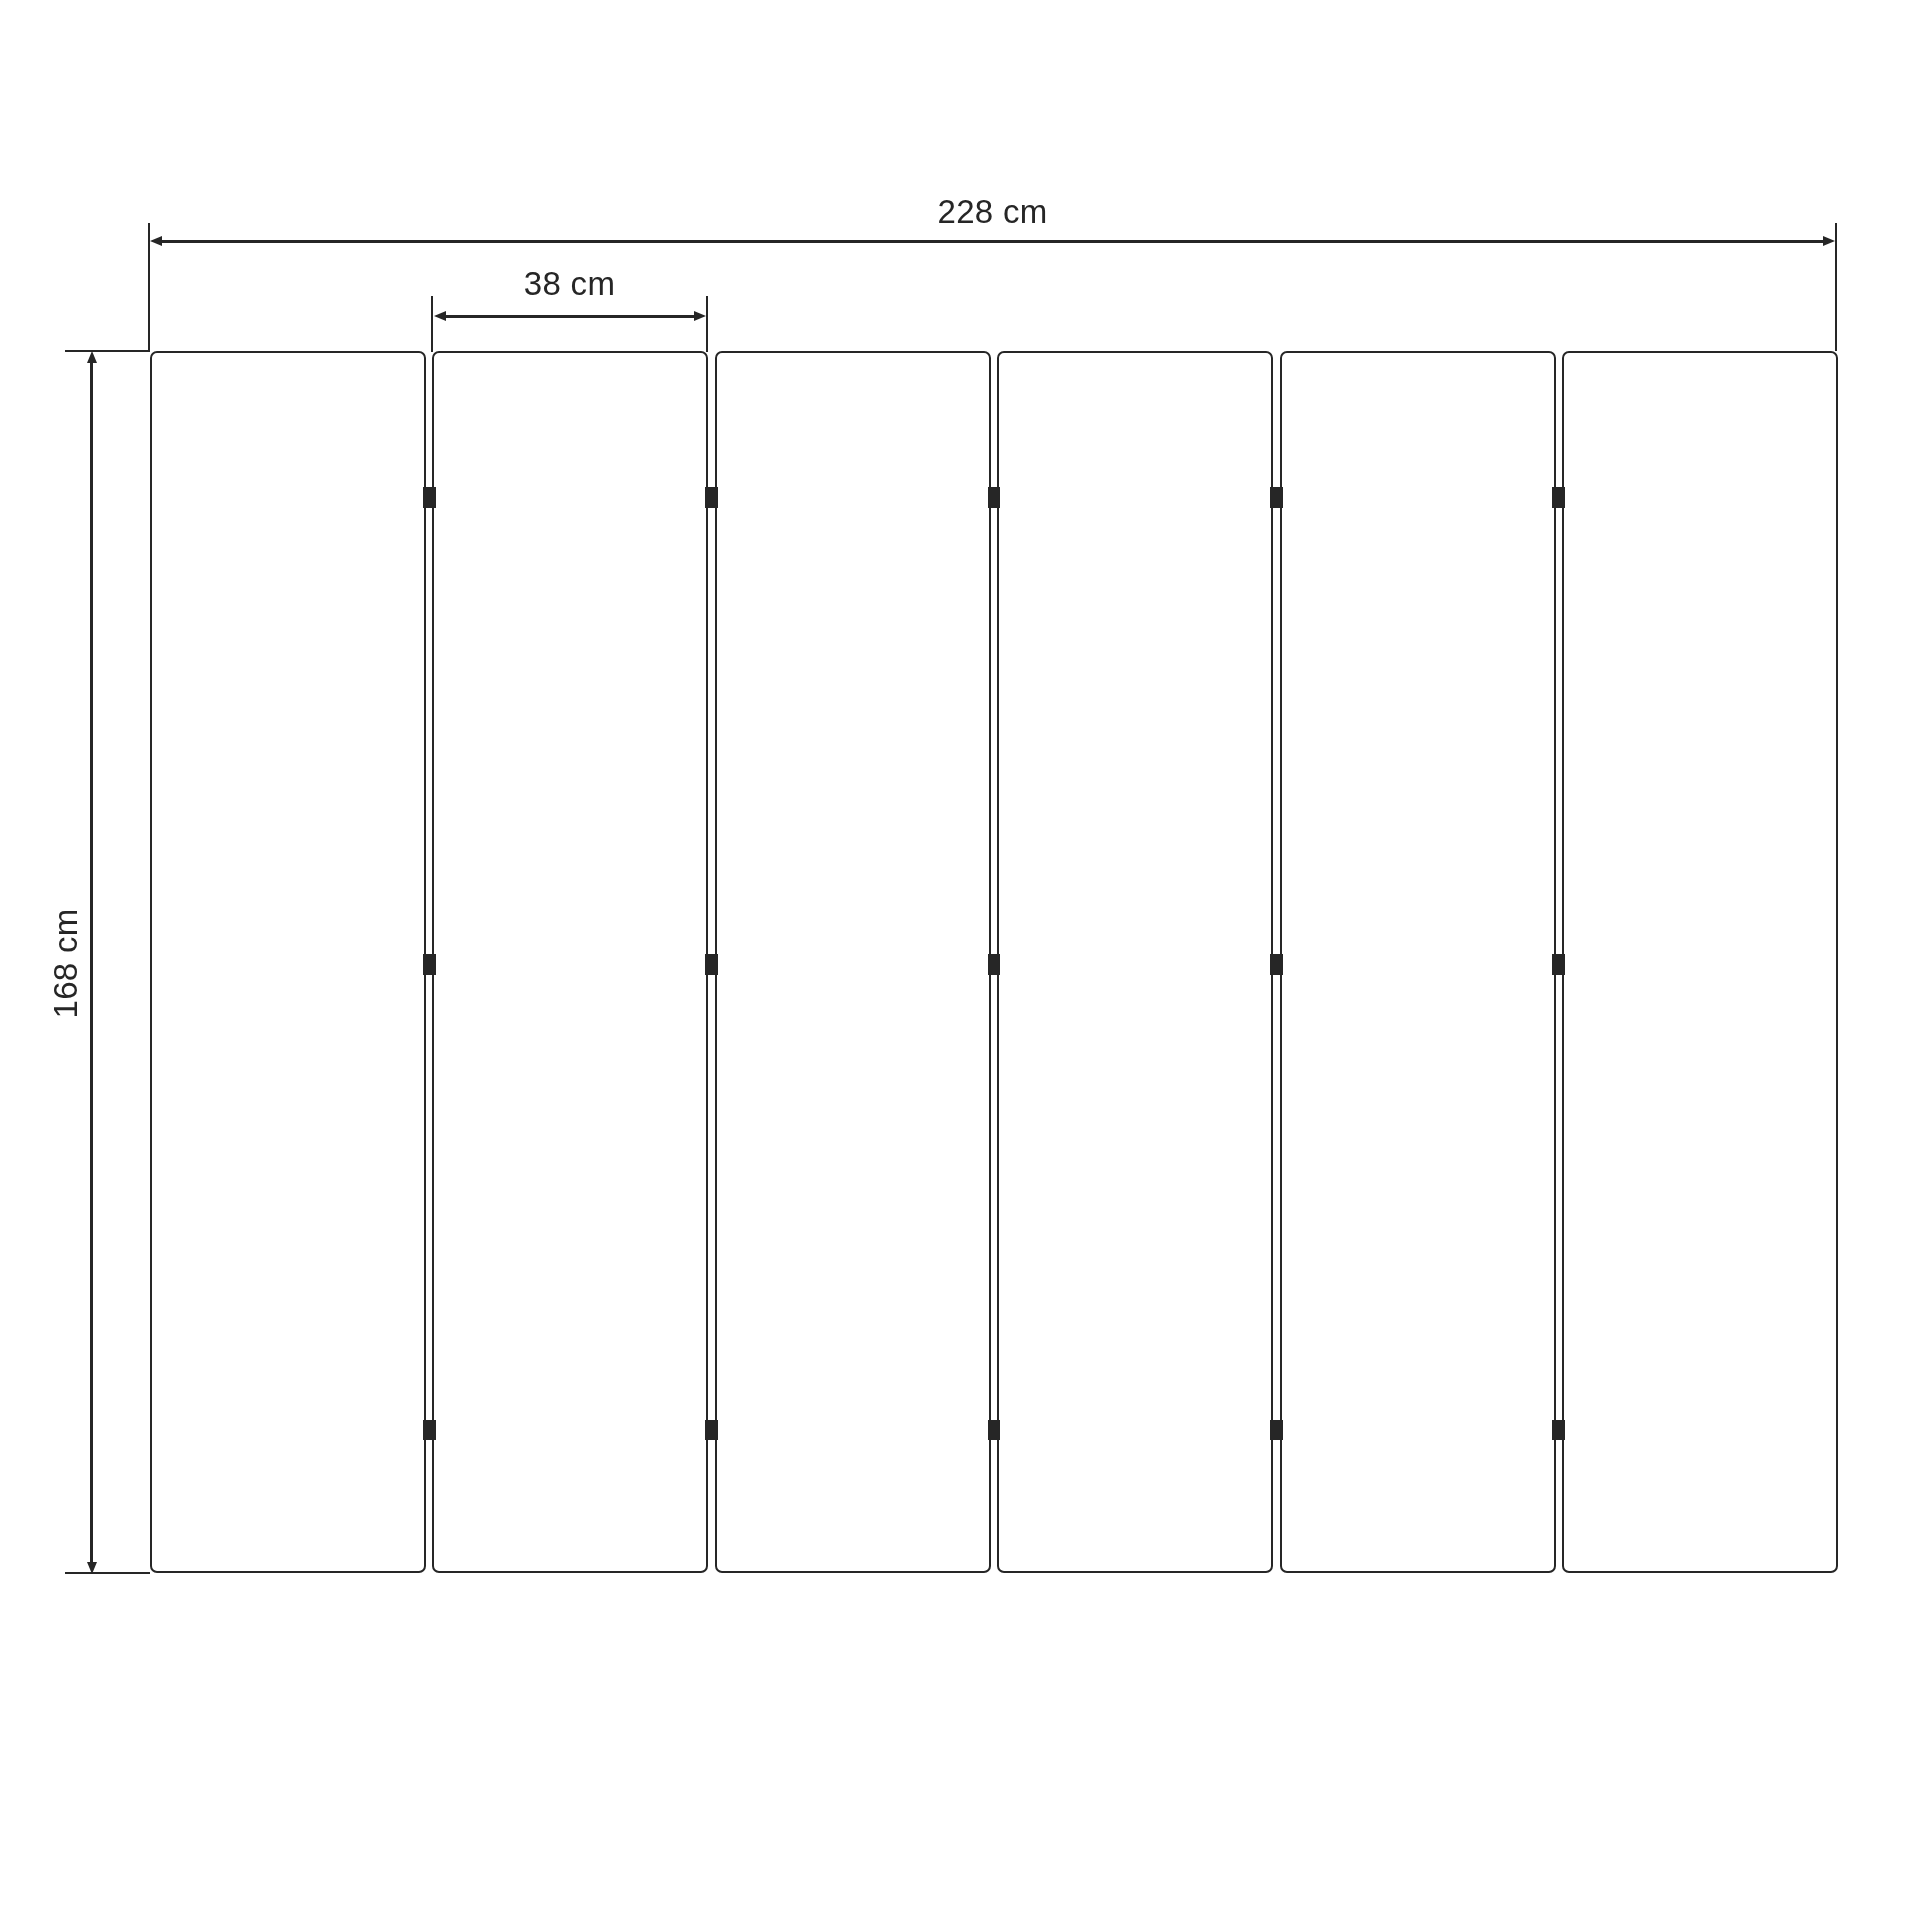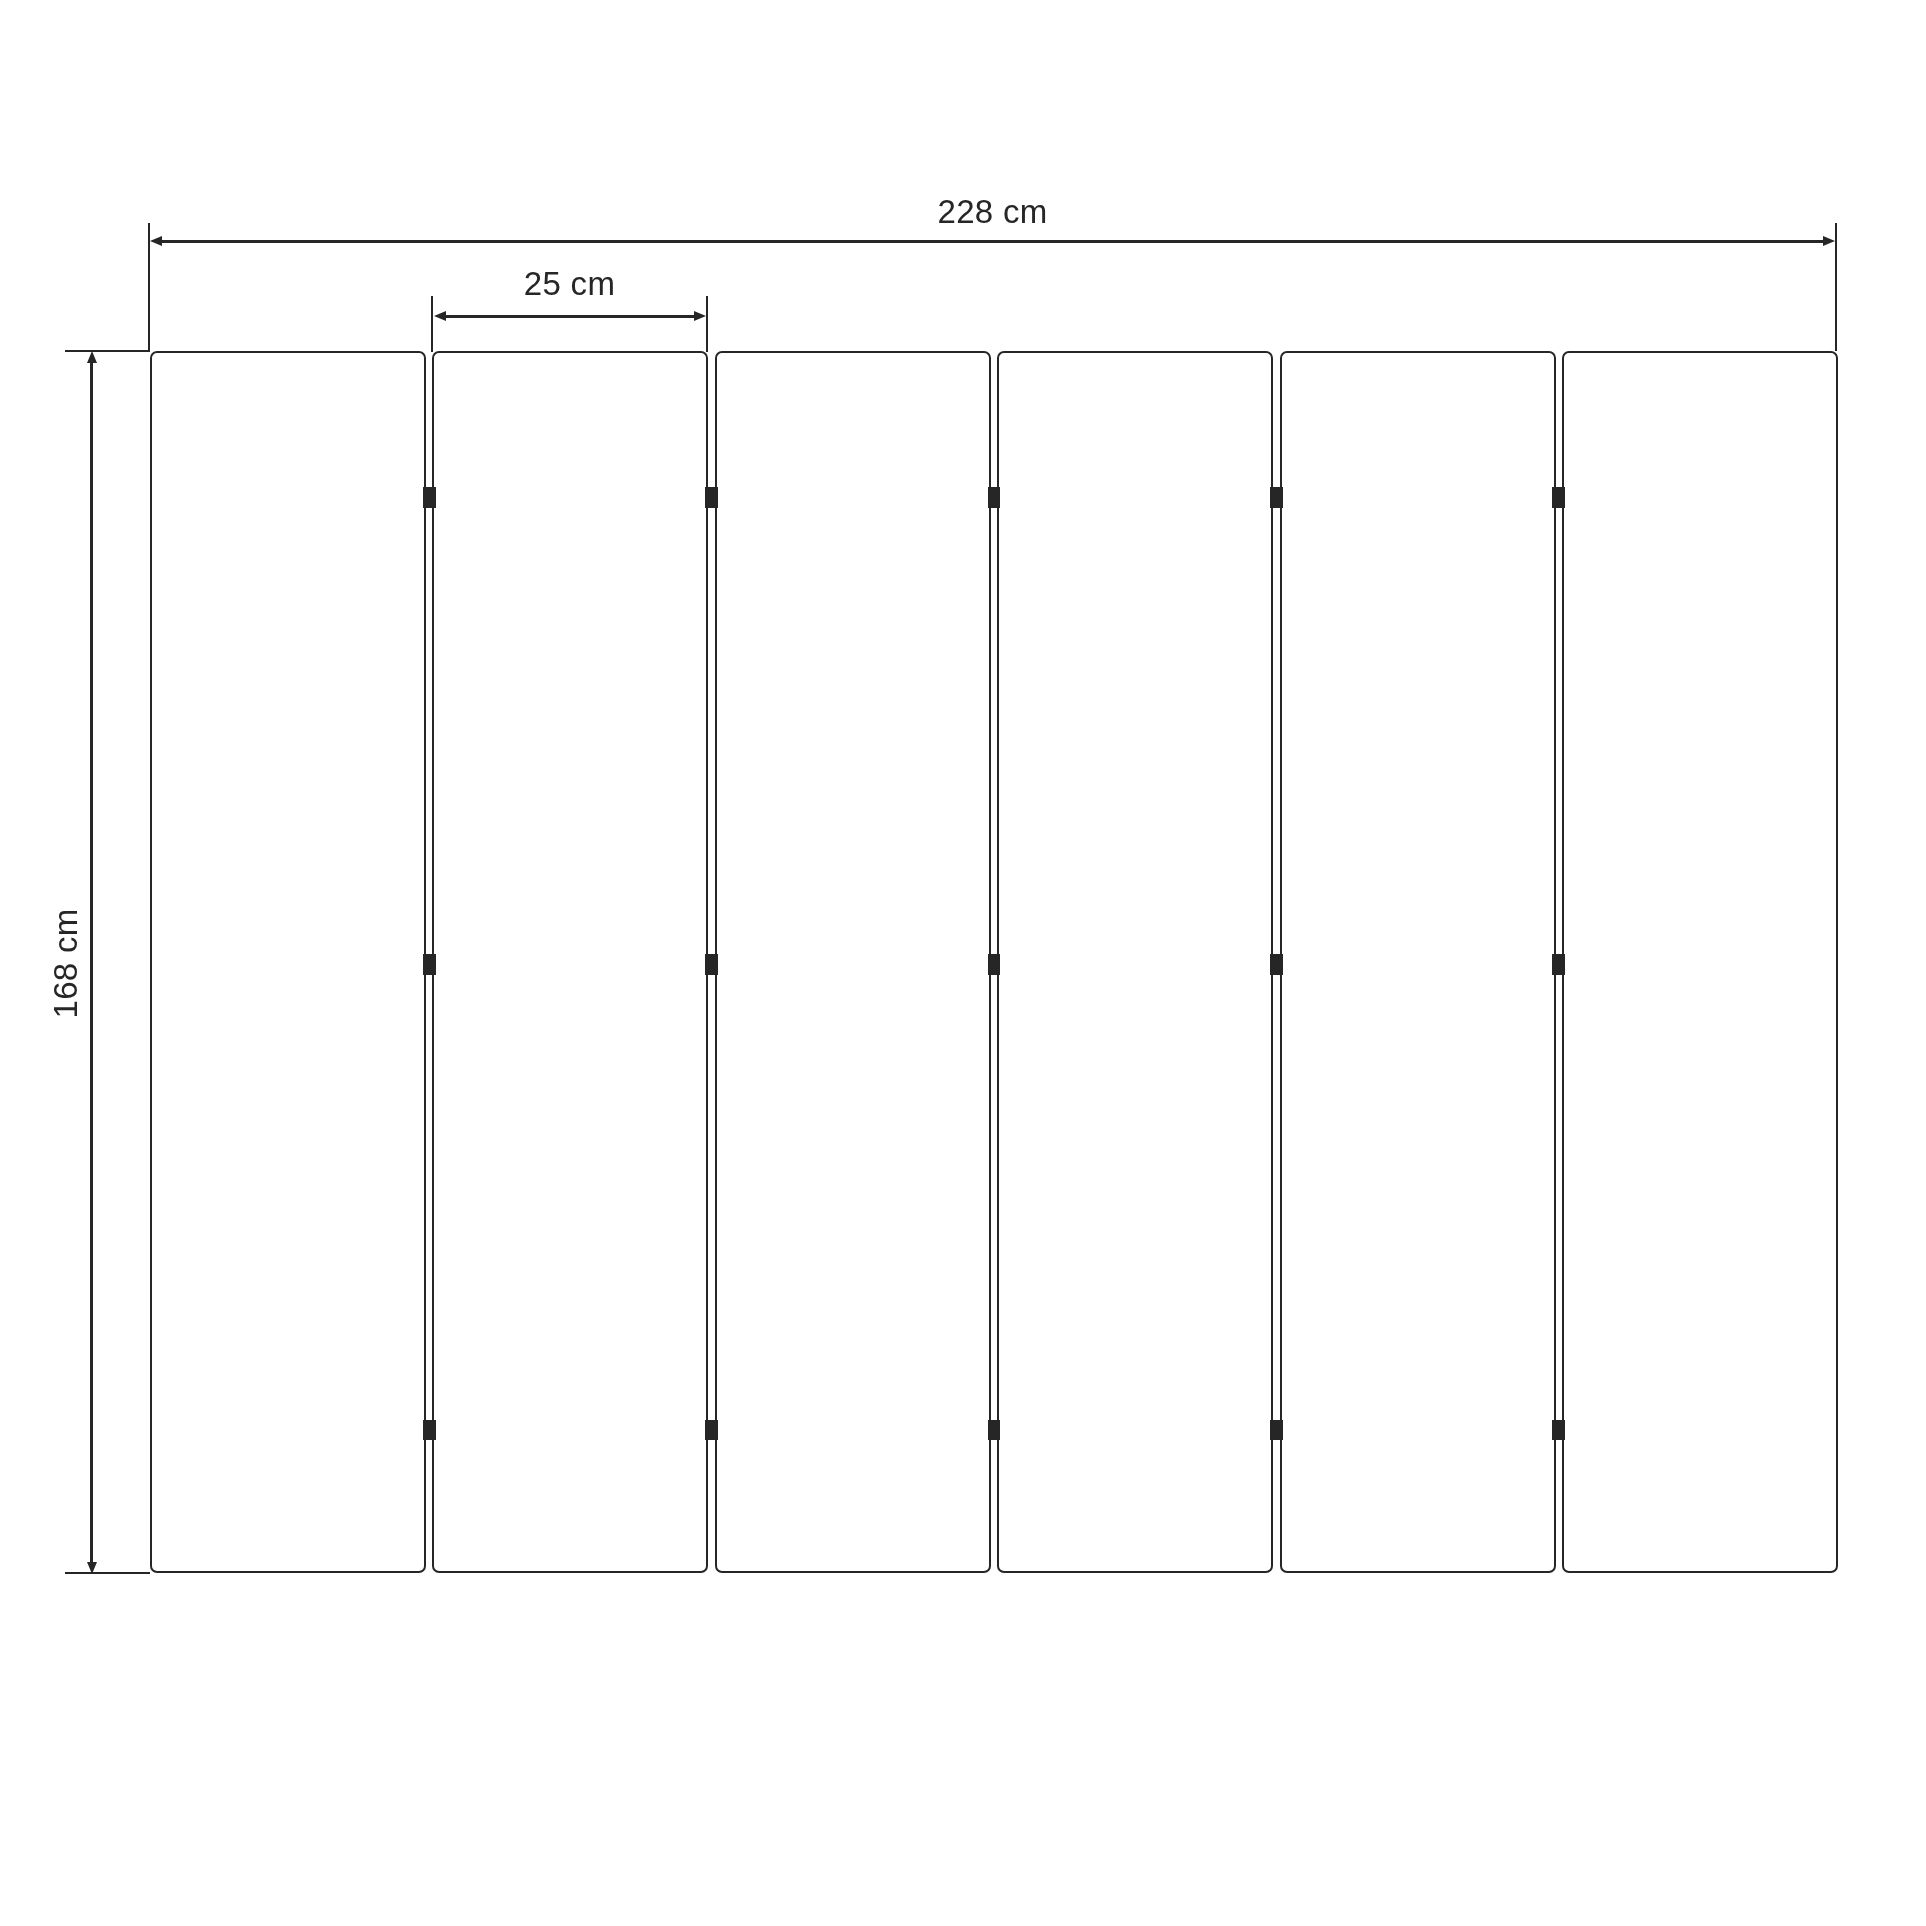--- a/index.html
+++ b/index.html
@@ -69,21 +69,21 @@
 
 <div id="canvas">
 
   <div class="dim-label" id="label-total" style="left:896px; top:192px; width:193px;">228 cm</div>
   <div class="ext-line-v" style="left:148px;  top:223px; height:128px;"></div>
   <div class="ext-line-v" style="left:1835px; top:223px; height:128px;"></div>
   <div class="dim-line-h" style="left:161px; top:240px; width:1664px;"></div>
   <div class="ah ah-left" style="left:150px;  top:236px;"></div>
   <div class="ah ah-right" style="left:1823px; top:236px;"></div>
 
-  <div class="dim-label" id="label-panel" style="left:473px; top:264px; width:193px;">25 cm</div>
+  <div class="dim-label" id="label-panel" style="left:473px; top:264px; width:193px;">38 cm</div>
   <div class="ext-line-v" style="left:431px;  top:296px; height:56px;"></div>
   <div class="ext-line-v" style="left:706px; top:296px; height:56px;"></div>
   <div class="dim-line-h" style="left:446px; top:315px; width:250px;"></div>
   <div class="ah ah-left" style="left:434px;  top:311px;"></div>
   <div class="ah ah-right" style="left:694px; top:311px;"></div>
 
   <div class="dim-label" id="label-height" style="left:-31px; top:944px; width:193px; height:39px;">168 cm</div>
   <div class="ext-line-h" style="left:65px; top:350px;  width:85px;"></div>
   <div class="ext-line-h" style="left:65px; top:1572px; width:85px;"></div>
   <div class="dim-line-v" style="left:90px; top:362px; height:1201px;"></div>

